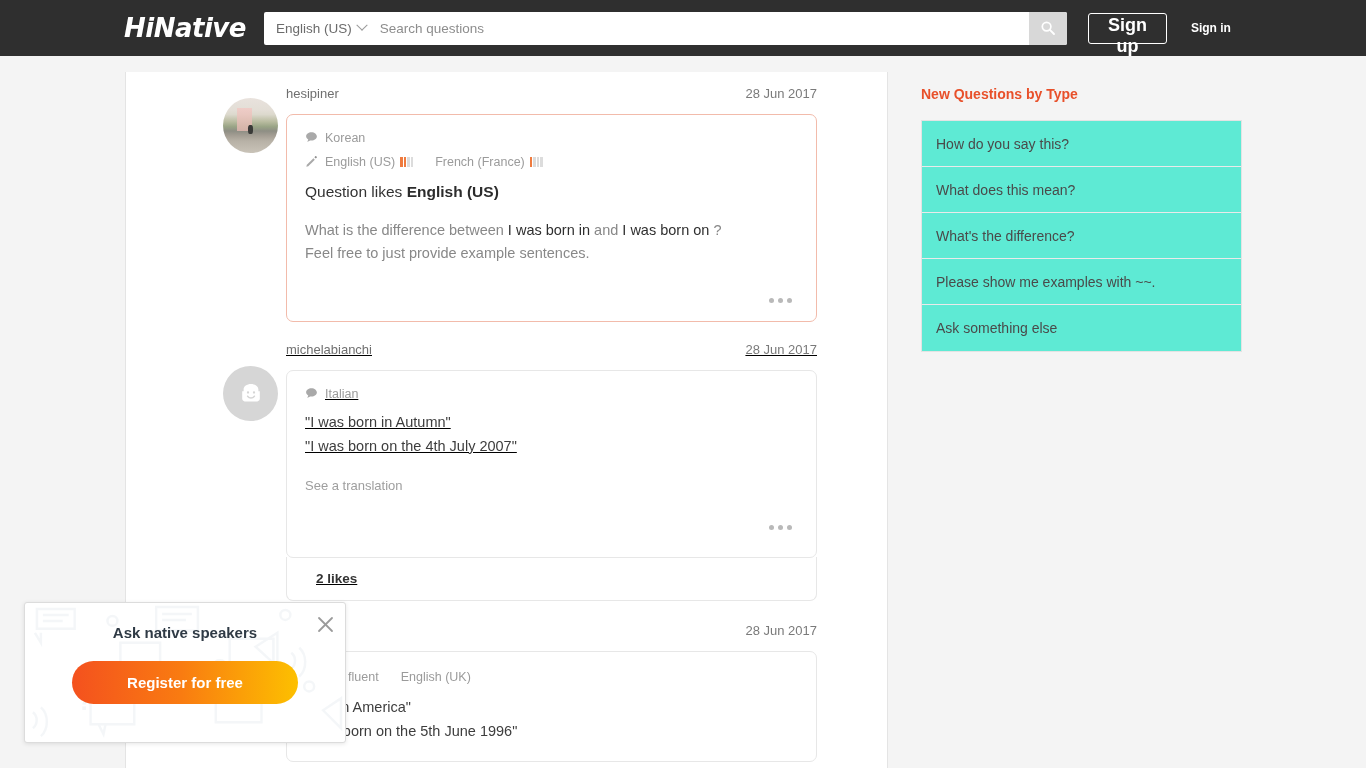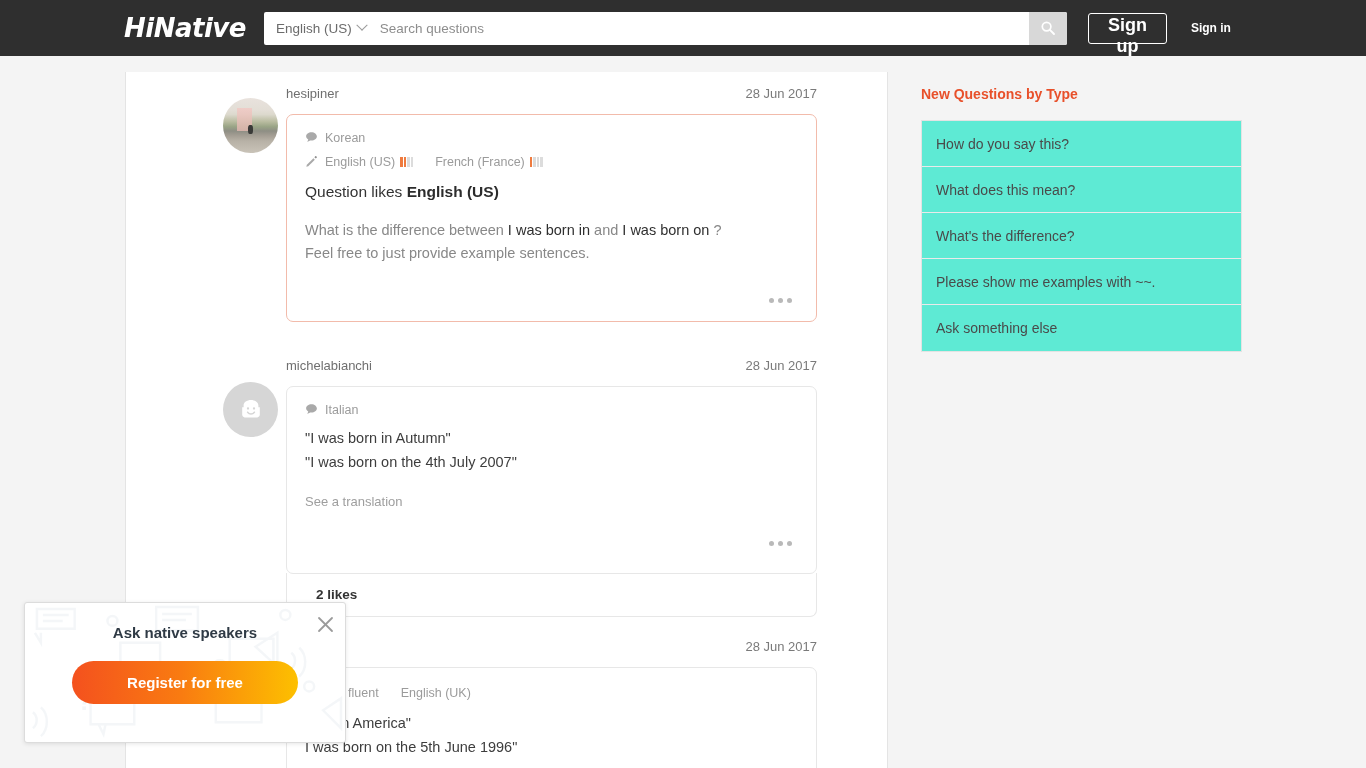--- a/index.html
+++ b/index.html
@@ -379,21 +379,21 @@
         <div class="bubble-foot">
           <span class="dots">
               <span></span>
               <span></span>
               <span></span>
             </span>
         </div>
       </div>
     </div>
 
-    <div class="post" style="margin-top:36px;">
+    <div class="post" style="margin-top:20px;text-decoration:underline;">
       <div class="avatar" style="top:24px;">
         <div class="avatar-default">
           <svg width="30" height="30" viewBox="0 0 30 30">
             <path d="M15 5c-4.1 0-7.4 2.4-7.4 5.4v1.9H6.2v7.4c0 1.6 1.7 2.9 3.9 2.9h9.8c2.2 0 3.9-1.3 3.9-2.9v-7.4h-1.4v-1.9C22.4 7.4 19.1 5 15 5z" fill="#ffffff"></path>
             <circle cx="12" cy="13.5" r="1.15" fill="#d6d6d6"></circle>
             <circle cx="18" cy="13.5" r="1.15" fill="#d6d6d6"></circle>
             <path d="M11.6 17.2c.9 1.2 2 1.8 3.4 1.8s2.5-.6 3.4-1.8" fill="none" stroke="#d6d6d6" stroke-width="1.5" stroke-linecap="round"></path>
           </svg>
         </div>
       </div>

